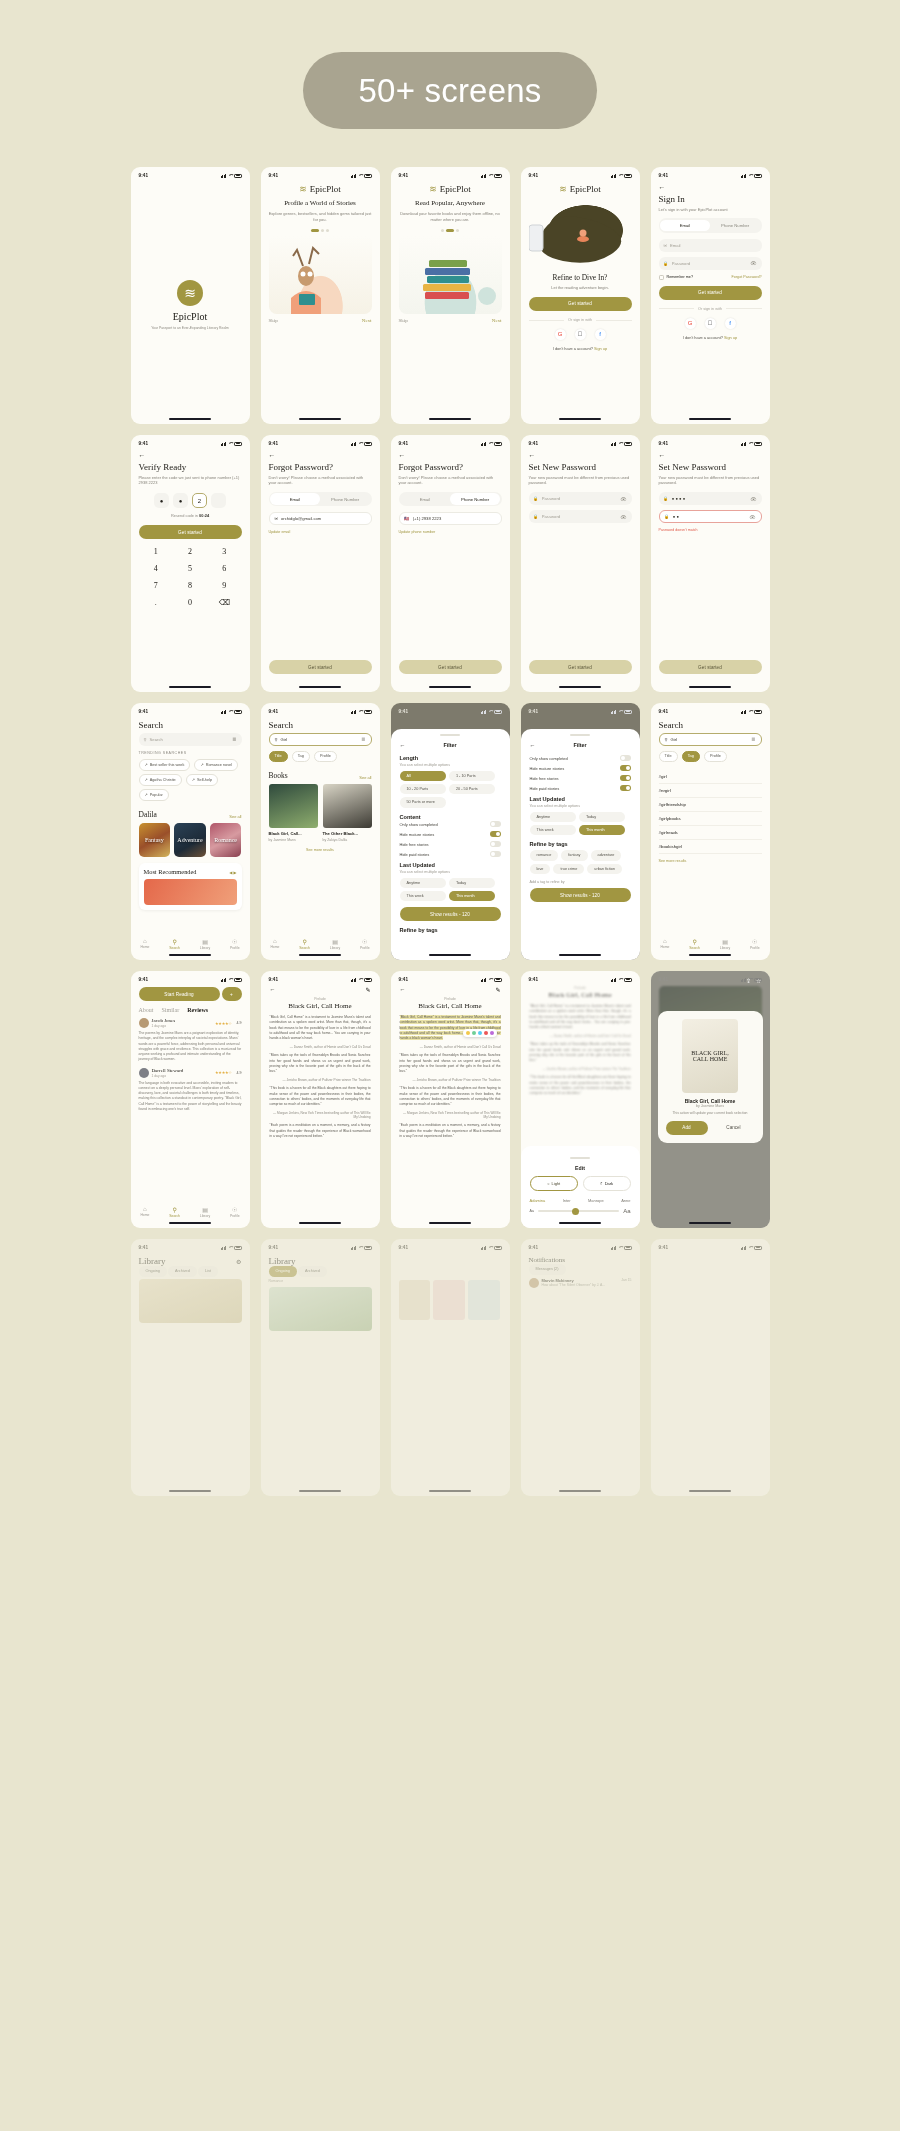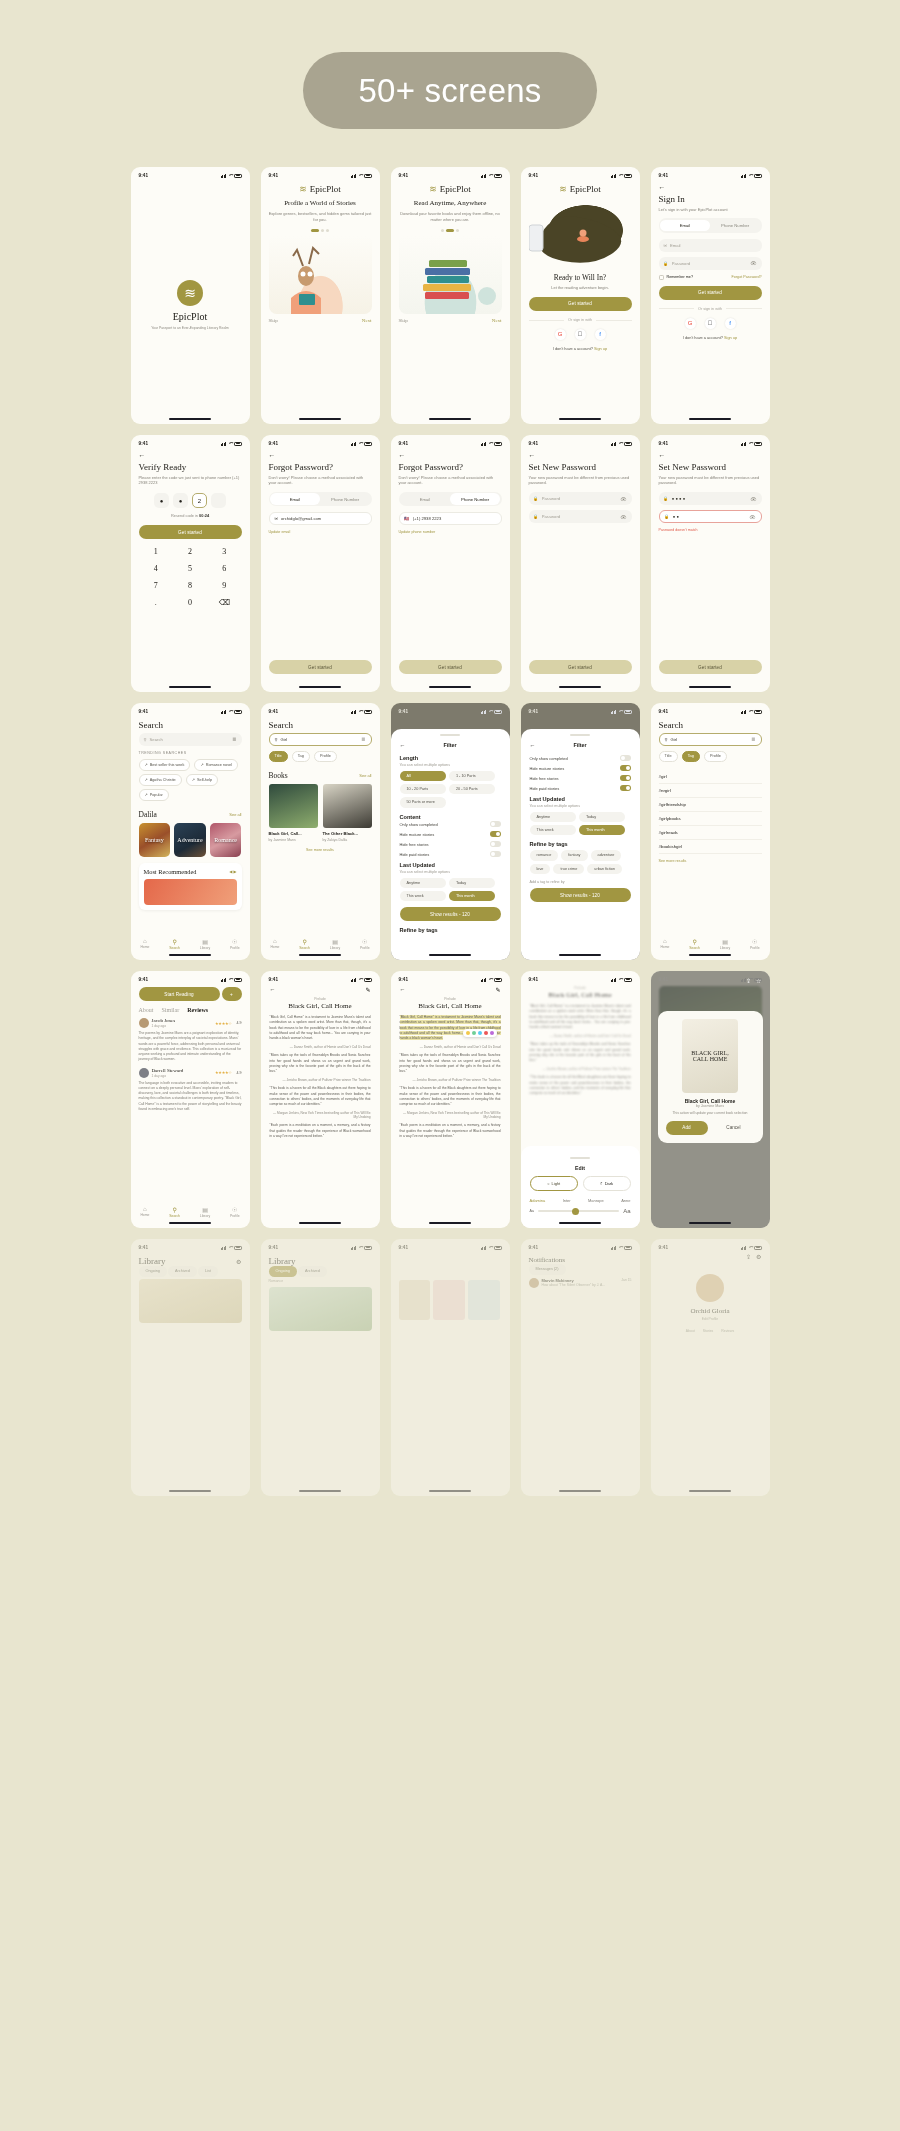--- a/index.html
+++ b/index.html
@@ -113,21 +113,21 @@
   .otp{display:flex;gap:4px;justify-content:center;margin:7px 0 5px;}
   .otp i{width:15px;height:15px;background:#f4f3ee;border-radius:5px;display:flex;
     align-items:center;justify-content:center;font-size:6px;font-style:normal;color:#23211c;}
   .otp i.act{background:#fff;border:.7px solid #b5ac6d;}
   .keypad{display:grid;grid-template-columns:repeat(3,1fr);gap:8px 0;margin-top:8px;text-align:center;}
   .keypad span{font-size:8px;font-family:"Liberation Serif",serif;}
 
   .chip{display:inline-flex;align-items:center;gap:2px;border:.6px solid #e4e2d8;border-radius:8px;
     padding:2.6px 5px;font-size:3.8px;color:#55534b;margin:0 3px 3px 0;background:#fff;}
   .chip.on{background:#a19641;color:#fff;border-color:#a19641;}
-  .sec-h{display:flex;justify-content:space-between;align-items:center;margin:6px 0 4px;}
+  .sec-h{display:flex;justify-content:space-between;align-items:flex-end;margin:6px 0 4px;}
   .sec-h b{font-family:"Liberation Serif",serif;font-size:7.5px;font-weight:400;}
   .sec-h i{font-style:normal;font-size:4px;color:#a19641;}
   .label-cap{font-size:3.6px;letter-spacing:.5px;color:#8b8880;margin:5px 0 4px;}
 
   .genres{display:grid;grid-template-columns:repeat(3,1fr);gap:4px;}
   .genre{height:34px;border-radius:5px;position:relative;overflow:hidden;
     display:flex;align-items:center;justify-content:center;}
   .genre span{color:#fff;font-family:"Liberation Serif",serif;font-size:6px;z-index:2;text-shadow:0 1px 2px rgba(0,0,0,.6);}
   .g1{background:linear-gradient(150deg,#c8922f,#9a4f2a 50%,#d2b45c);}
   .g2{background:linear-gradient(150deg,#2b4257,#1d2b38 60%,#6d5137);}
@@ -305,21 +305,21 @@
               </span>
               <span class="wifi"></span>
               <span class="batt"></span>
             </span>
         </div>
         <div class="pbody">
           <div class="brandrow">
             <em>≋</em>
             <b>EpicPlot</b>
           </div>
-          <div class="serif" style="text-align:center;font-size:7px;line-height:1.3">Read Anytime, Anywhere</div>
+          <div class="serif" style="text-align:center;font-size:7px;line-height:1.3">Read Popular, Anywhere</div>
           <div class="sub" style="text-align:center;margin-top:3px">Download your favorite books and enjoy them offline, no matter where you are.</div>
           <div class="dots">
               <i></i>
               <i class="on"></i>
               <i></i>
             </div>
           <div class="illus ill-books">
             <svg width="119" height="78" viewBox="0 0 119 78" style="position:absolute;left:-8px">
               <rect x="34" y="56" width="44" height="7" rx="1.5" fill="#d94f4f"></rect>
               <rect x="32" y="48" width="48" height="7" rx="1.5" fill="#e8b444"></rect>
@@ -357,21 +357,21 @@
             <b>EpicPlot</b>
           </div>
           <div class="illus ill-blob" style="height:70px">
             <svg width="119" height="70" viewBox="0 0 119 70" style="position:absolute;left:-8px">
               <path d="M18 40 q10 -26 38 -22 q26 4 40 16 q10 10 -4 20 q-20 14 -50 8 q-28 -6 -24 -22z" fill="#4a4426"></path>
               <rect x="8" y="26" width="14" height="26" rx="3" fill="#eef0f2" stroke="#cfd3d6"></rect>
               <ellipse cx="62" cy="40" rx="6" ry="3" fill="#e8855a"></ellipse>
               <circle cx="62" cy="34" r="3.5" fill="#f0a07a"></circle>
             </svg>
           </div>
-          <div class="serif" style="text-align:center;font-size:7.4px;margin-top:3px">Ready to Will In?</div>
+          <div class="serif" style="text-align:center;font-size:7.4px;margin-top:3px">Refine to Dive In?</div>
           <div class="sub" style="text-align:center;margin-top:3px">Let the reading adventure begin.</div>
           <div class="btn" style="margin-top:5px">Get started</div>
           <div class="divider-txt">
             <span>Or sign in with</span>
           </div>
           <div class="socials">
             <div class="soc g">G</div>
             <div class="soc a"></div>
             <div class="soc f">f</div>
           </div>
@@ -1316,34 +1316,20 @@
               <span class="bars">
                 <i></i>
                 <i></i>
                 <i></i>
                 <i></i>
               </span>
               <span class="wifi"></span>
               <span class="batt"></span>
             </span>
         </div>
-        <div class="pbody" style="text-align:center">
-          <div style="display:flex;justify-content:flex-end;gap:5px;font-size:6px;margin:3px 0">
-            <span>⇪</span>
-            <span>⚙</span>
-          </div>
-          <div style="width:28px;height:28px;border-radius:50%;background:#d5b68e;margin:14px auto 5px"></div>
-          <div class="serif" style="font-size:7px">Orchid Gloria</div>
-          <div class="tiny" style="margin-top:2px">Edit Profile</div>
-          <div style="display:flex;gap:8px;justify-content:center;margin-top:8px">
-            <span class="tiny">About</span>
-            <span class="tiny">Stories</span>
-            <span class="tiny">Reviews</span>
-          </div>
-        </div>
         <div class="home-ind"></div>
       </div>
     </div>
   </div>
 
   <div class="banner banner-mid">And many more</div>
 
 
 </div>
 

